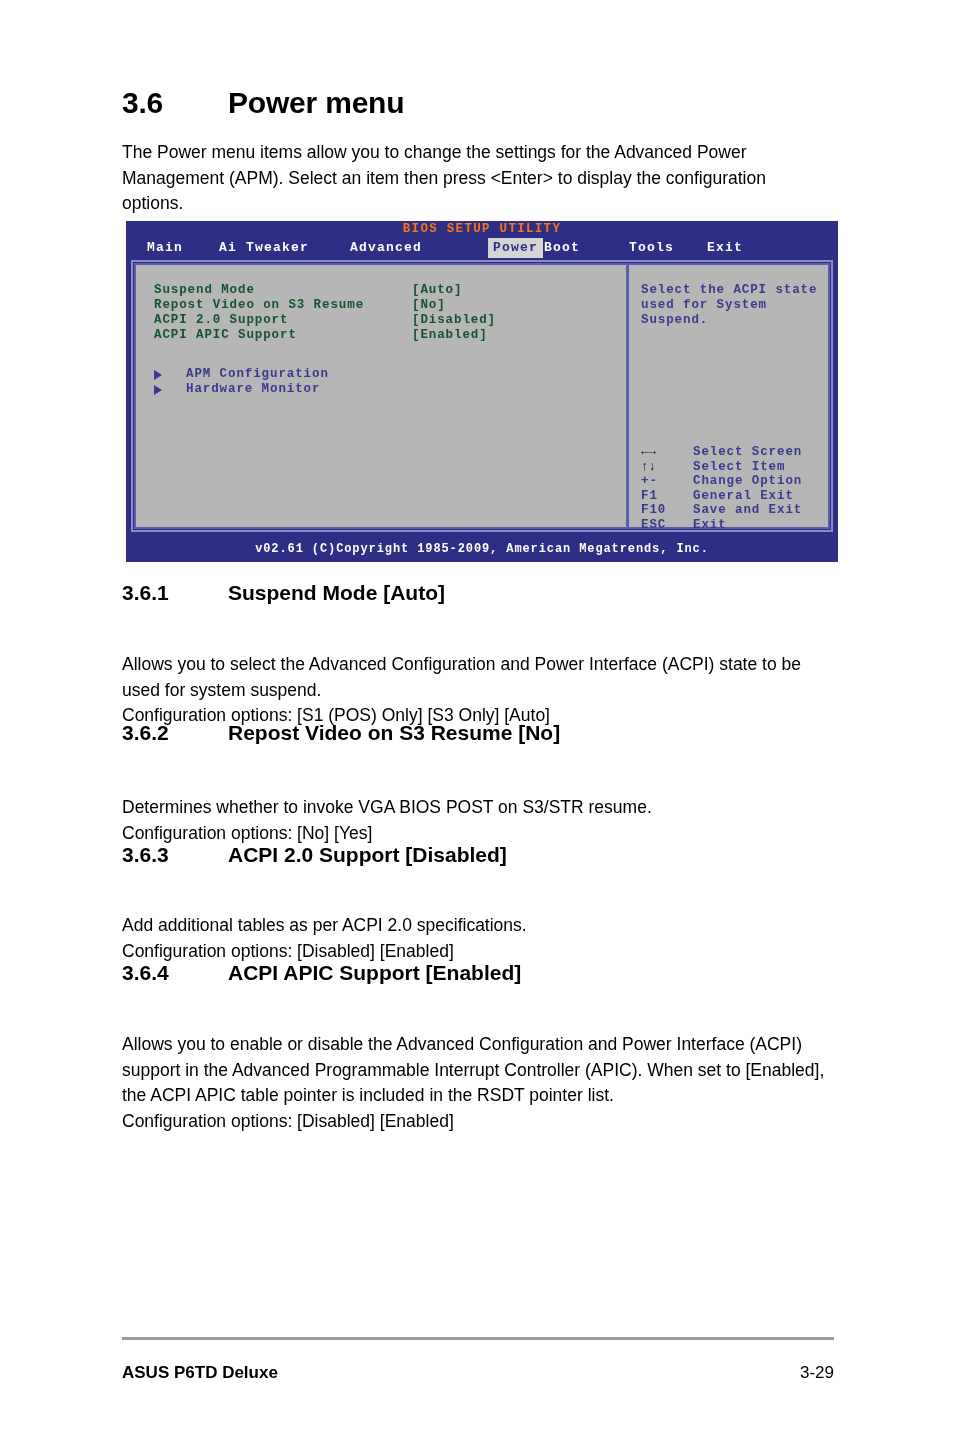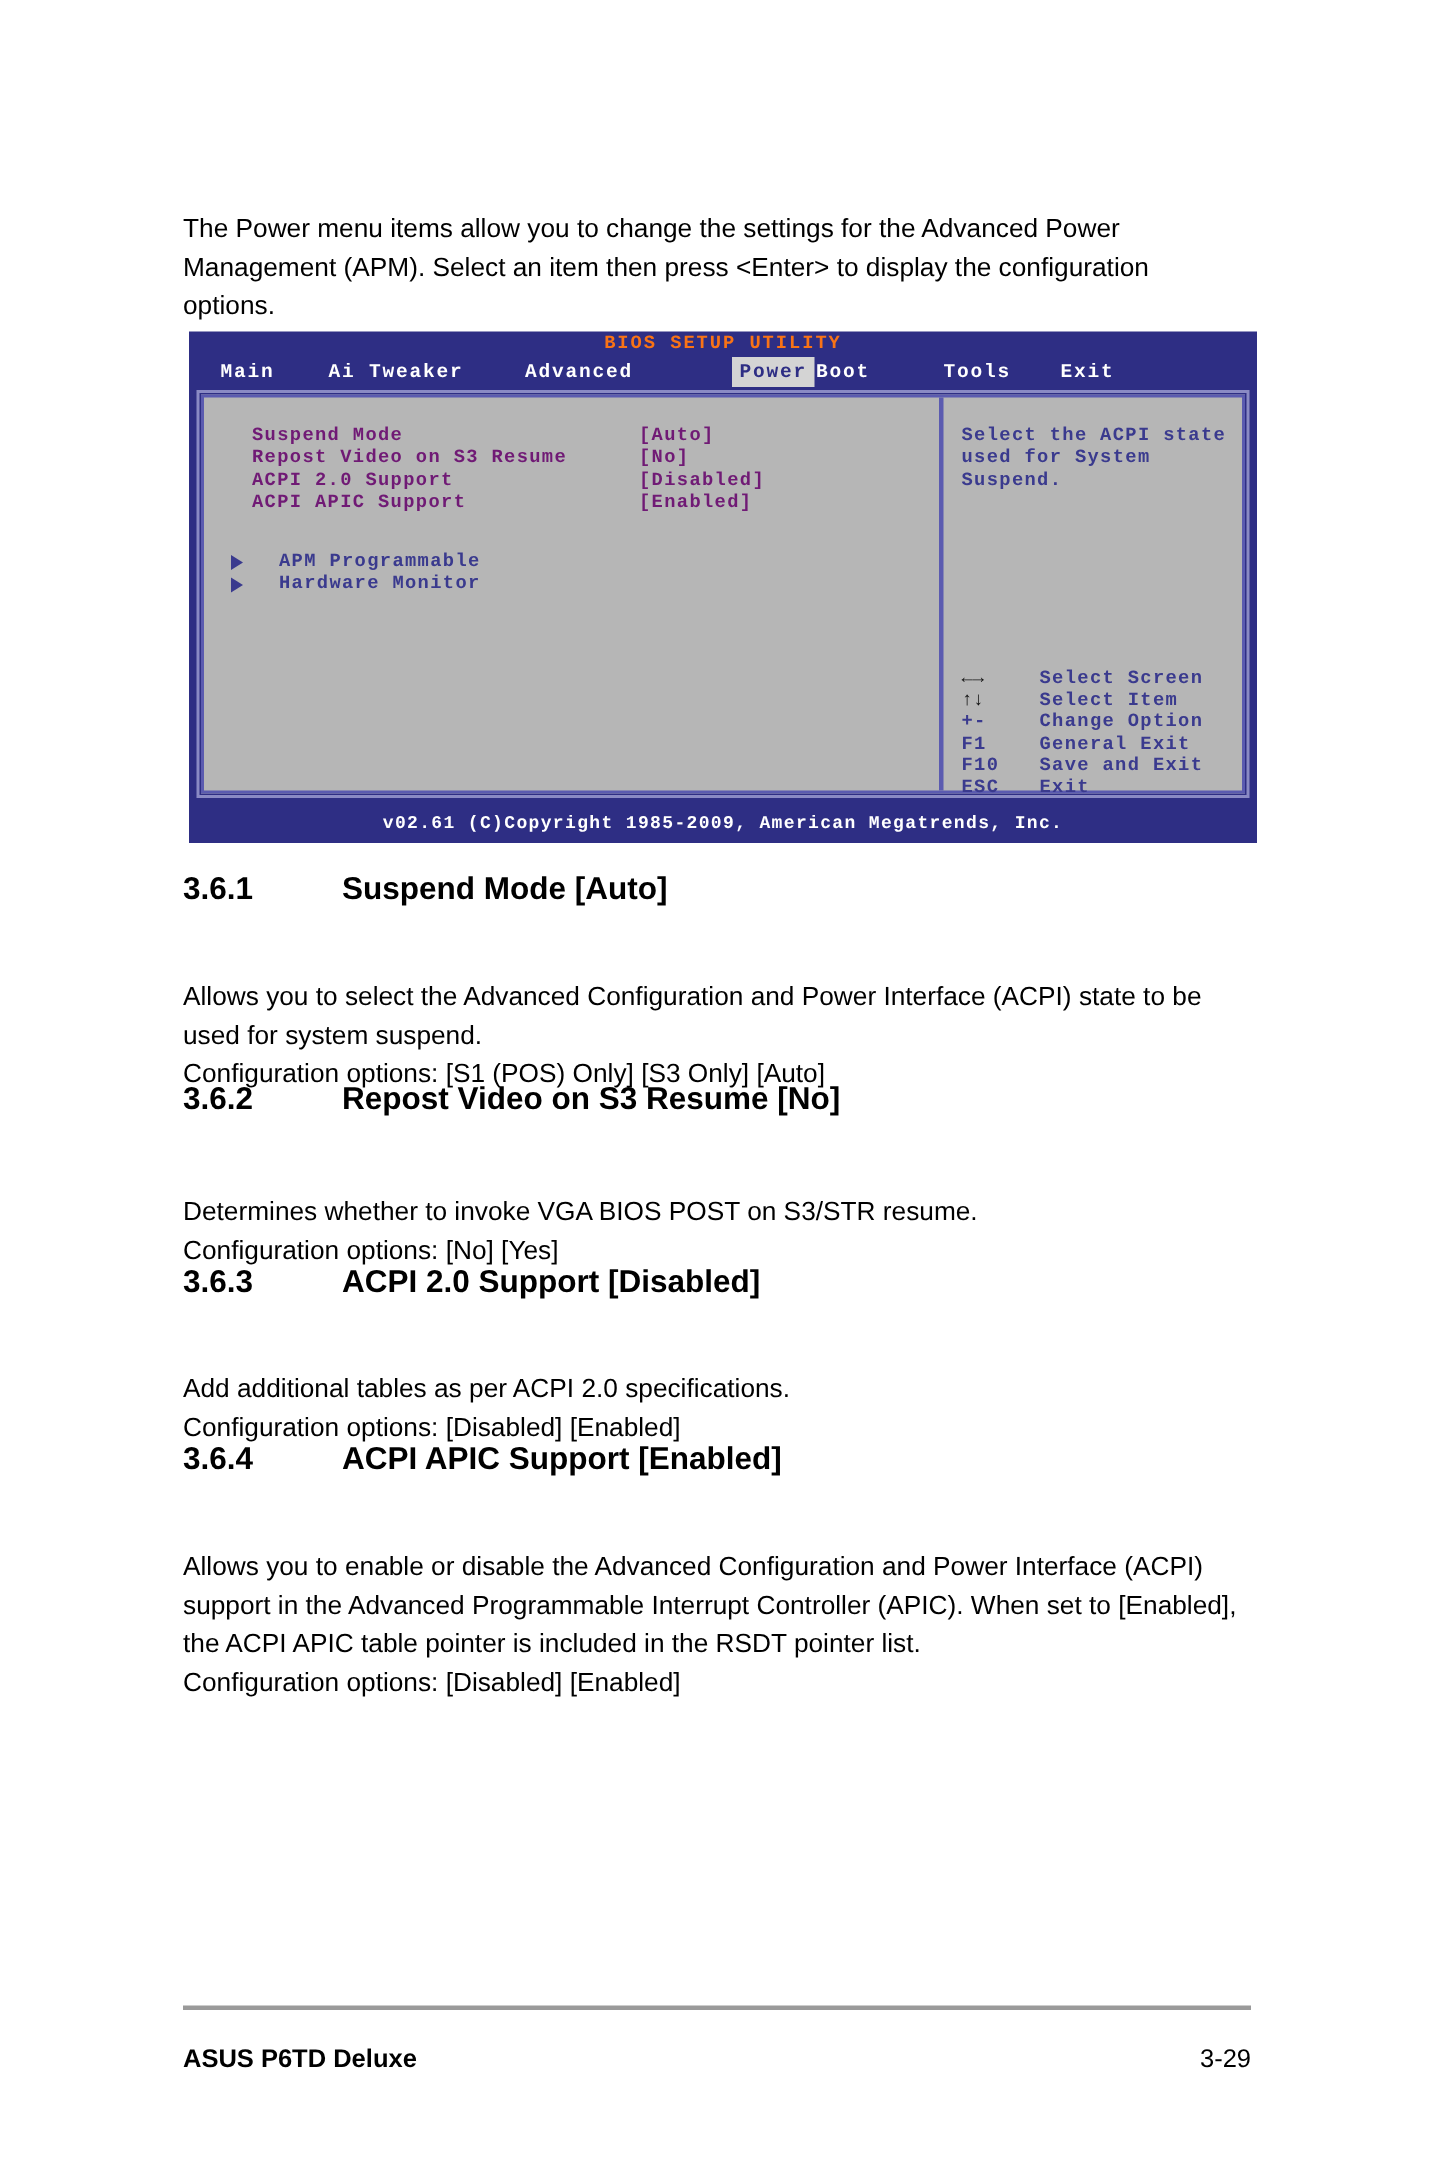--- a/index.html
+++ b/index.html
@@ -118,24 +118,24 @@
     left: 490px;
     top: 0;
     width: 3px;
     height: 100%;
     background: #5b5bb0;
   }
 
   
   .cfg {
     position: absolute;
-    left: 32px;
+    left: 18px;
     top: 18px;
     width: 455px;
-    color: #701a75;
+    color: #14532d;
     font-size: 12.5px;
     font-weight: bold;
     letter-spacing: 0.9px;
   }
   .cfg-row {
     position: relative;
     height: 15px;
     line-height: 15px;
     white-space: nowrap;
   }
@@ -272,20 +272,23 @@
     font-size: 17px;
     transform: translateX(-100%);
     white-space: nowrap;
   }
 </style>
 </head>
 <body>
 
 <div class="page">
 
+  <div class="h1">
+    <span class="num">3.6</span><span>Power menu</span>
+  </div>
 
   <div class="intro">The Power menu items allow you to change the settings for the Advanced Power Management (APM). Select an item then press &lt;Enter&gt; to display the configuration options.</div>
 
   <div class="bios">
 
     <div class="bios-title">BIOS SETUP UTILITY</div>
 
     <div class="bios-tabs">
       <div class="bios-tab t-main">Main</div>
       <div class="bios-tab t-ai">Ai Tweaker</div>
@@ -316,21 +319,21 @@
           </div>
           <div class="cfg-row">
             <span>ACPI APIC Support</span>
             <span class="val">[Enabled]</span>
           </div>
         </div>
 
         <div class="cfg-sub">
           <div class="sub-row">
             <span class="arrow-ico"></span>
-            <span>APM Programmable</span>
+            <span>APM Configuration</span>
           </div>
           <div class="sub-row">
             <span class="arrow-ico"></span>
             <span>Hardware Monitor</span>
           </div>
         </div>
 
         <div class="help">
           <div>Select the ACPI state</div>
           <div>used for System</div>

